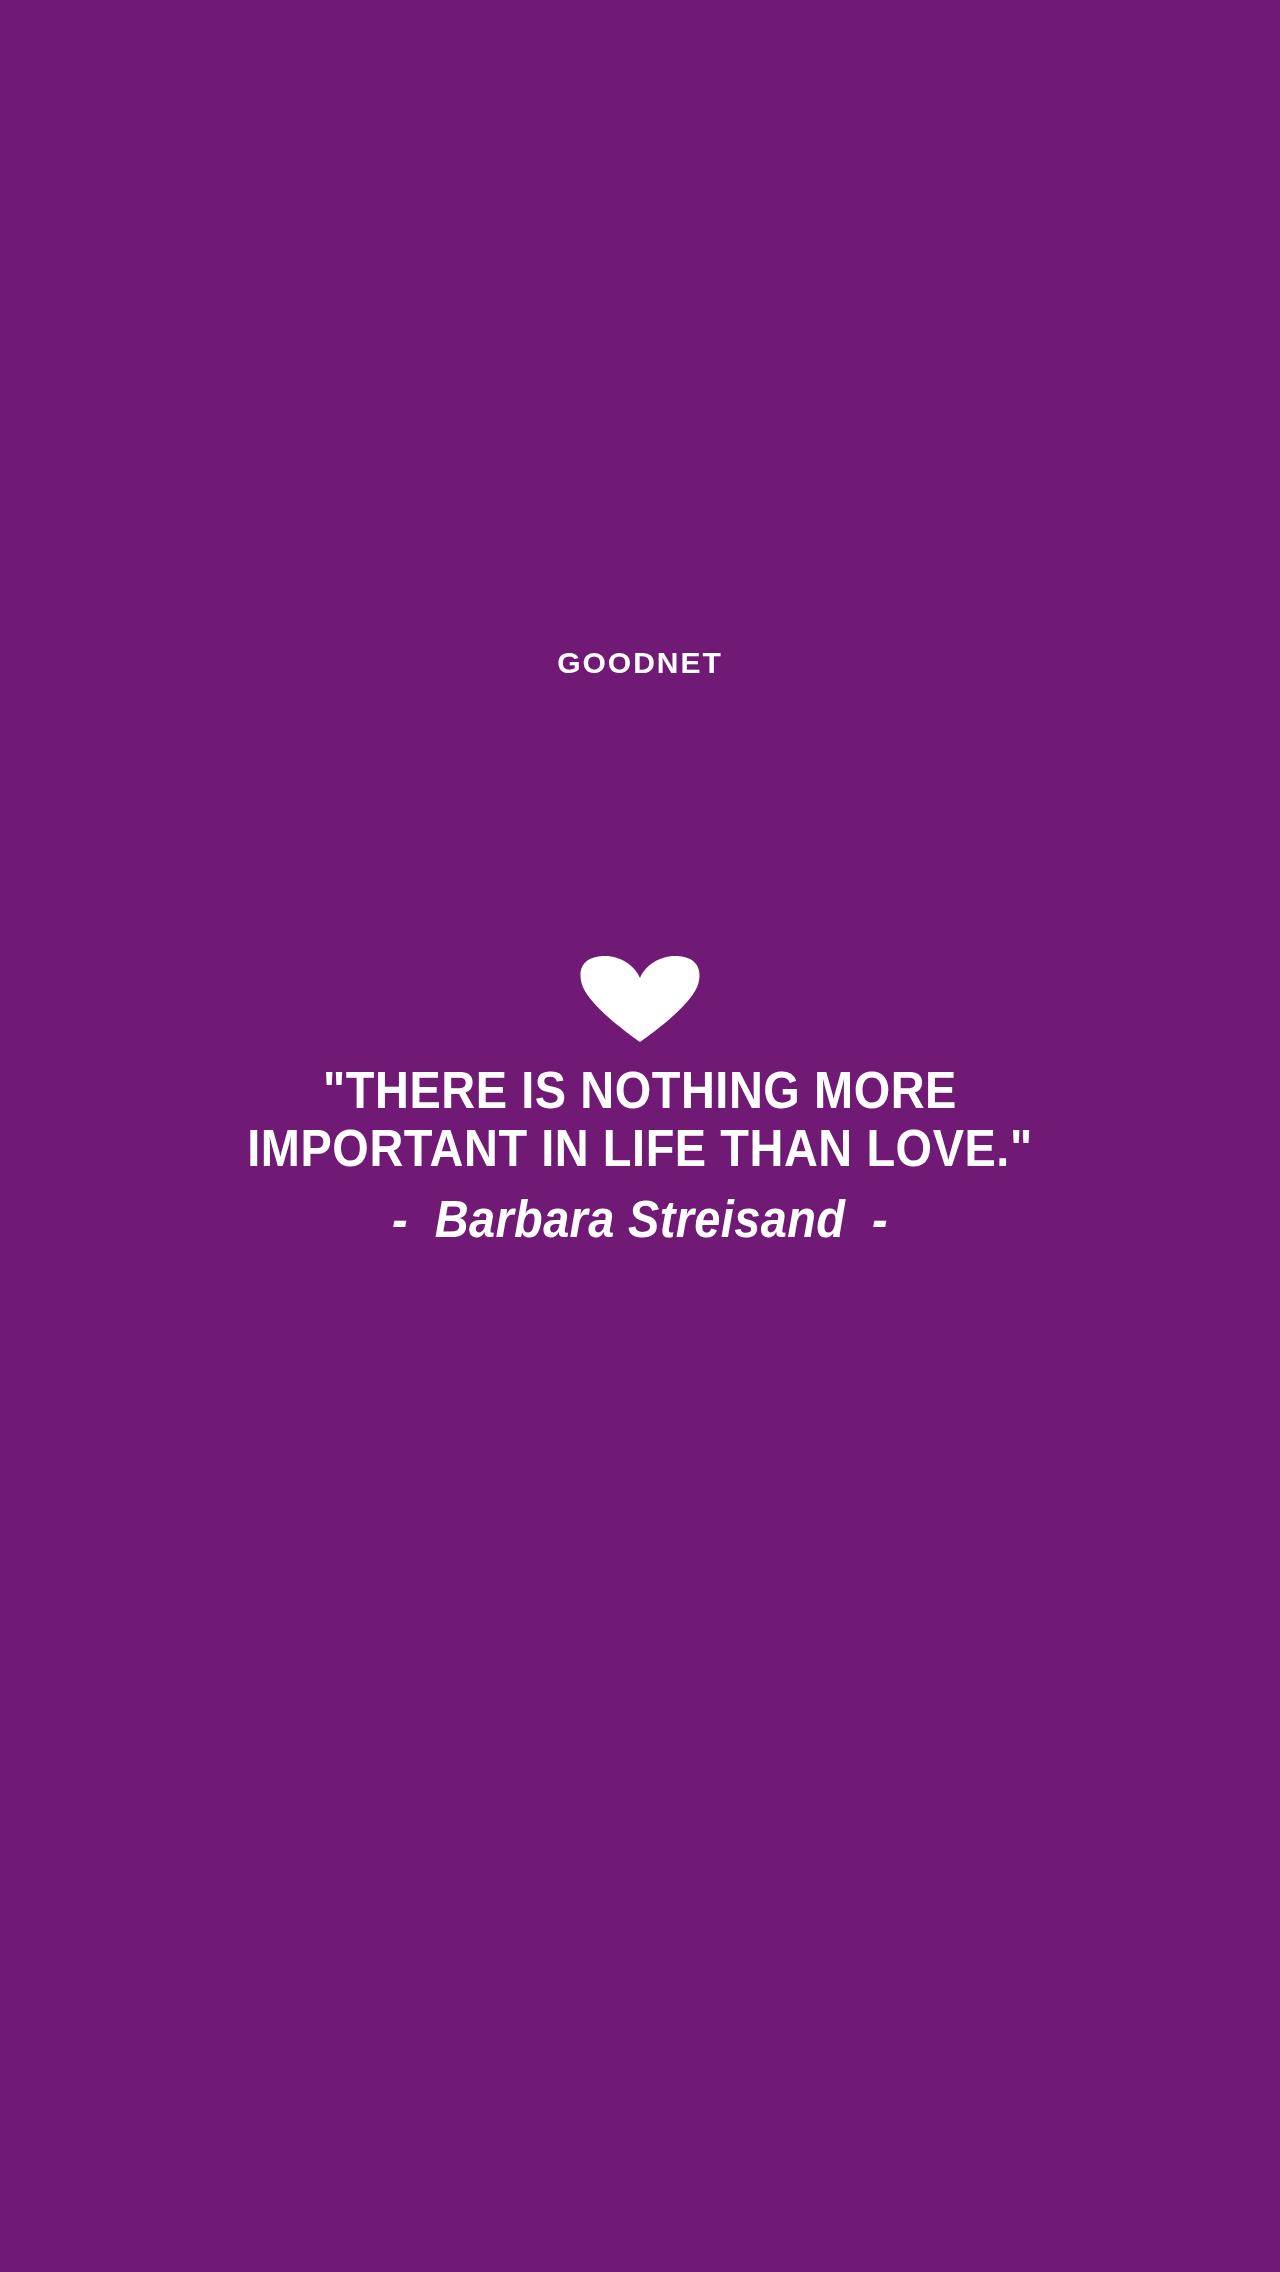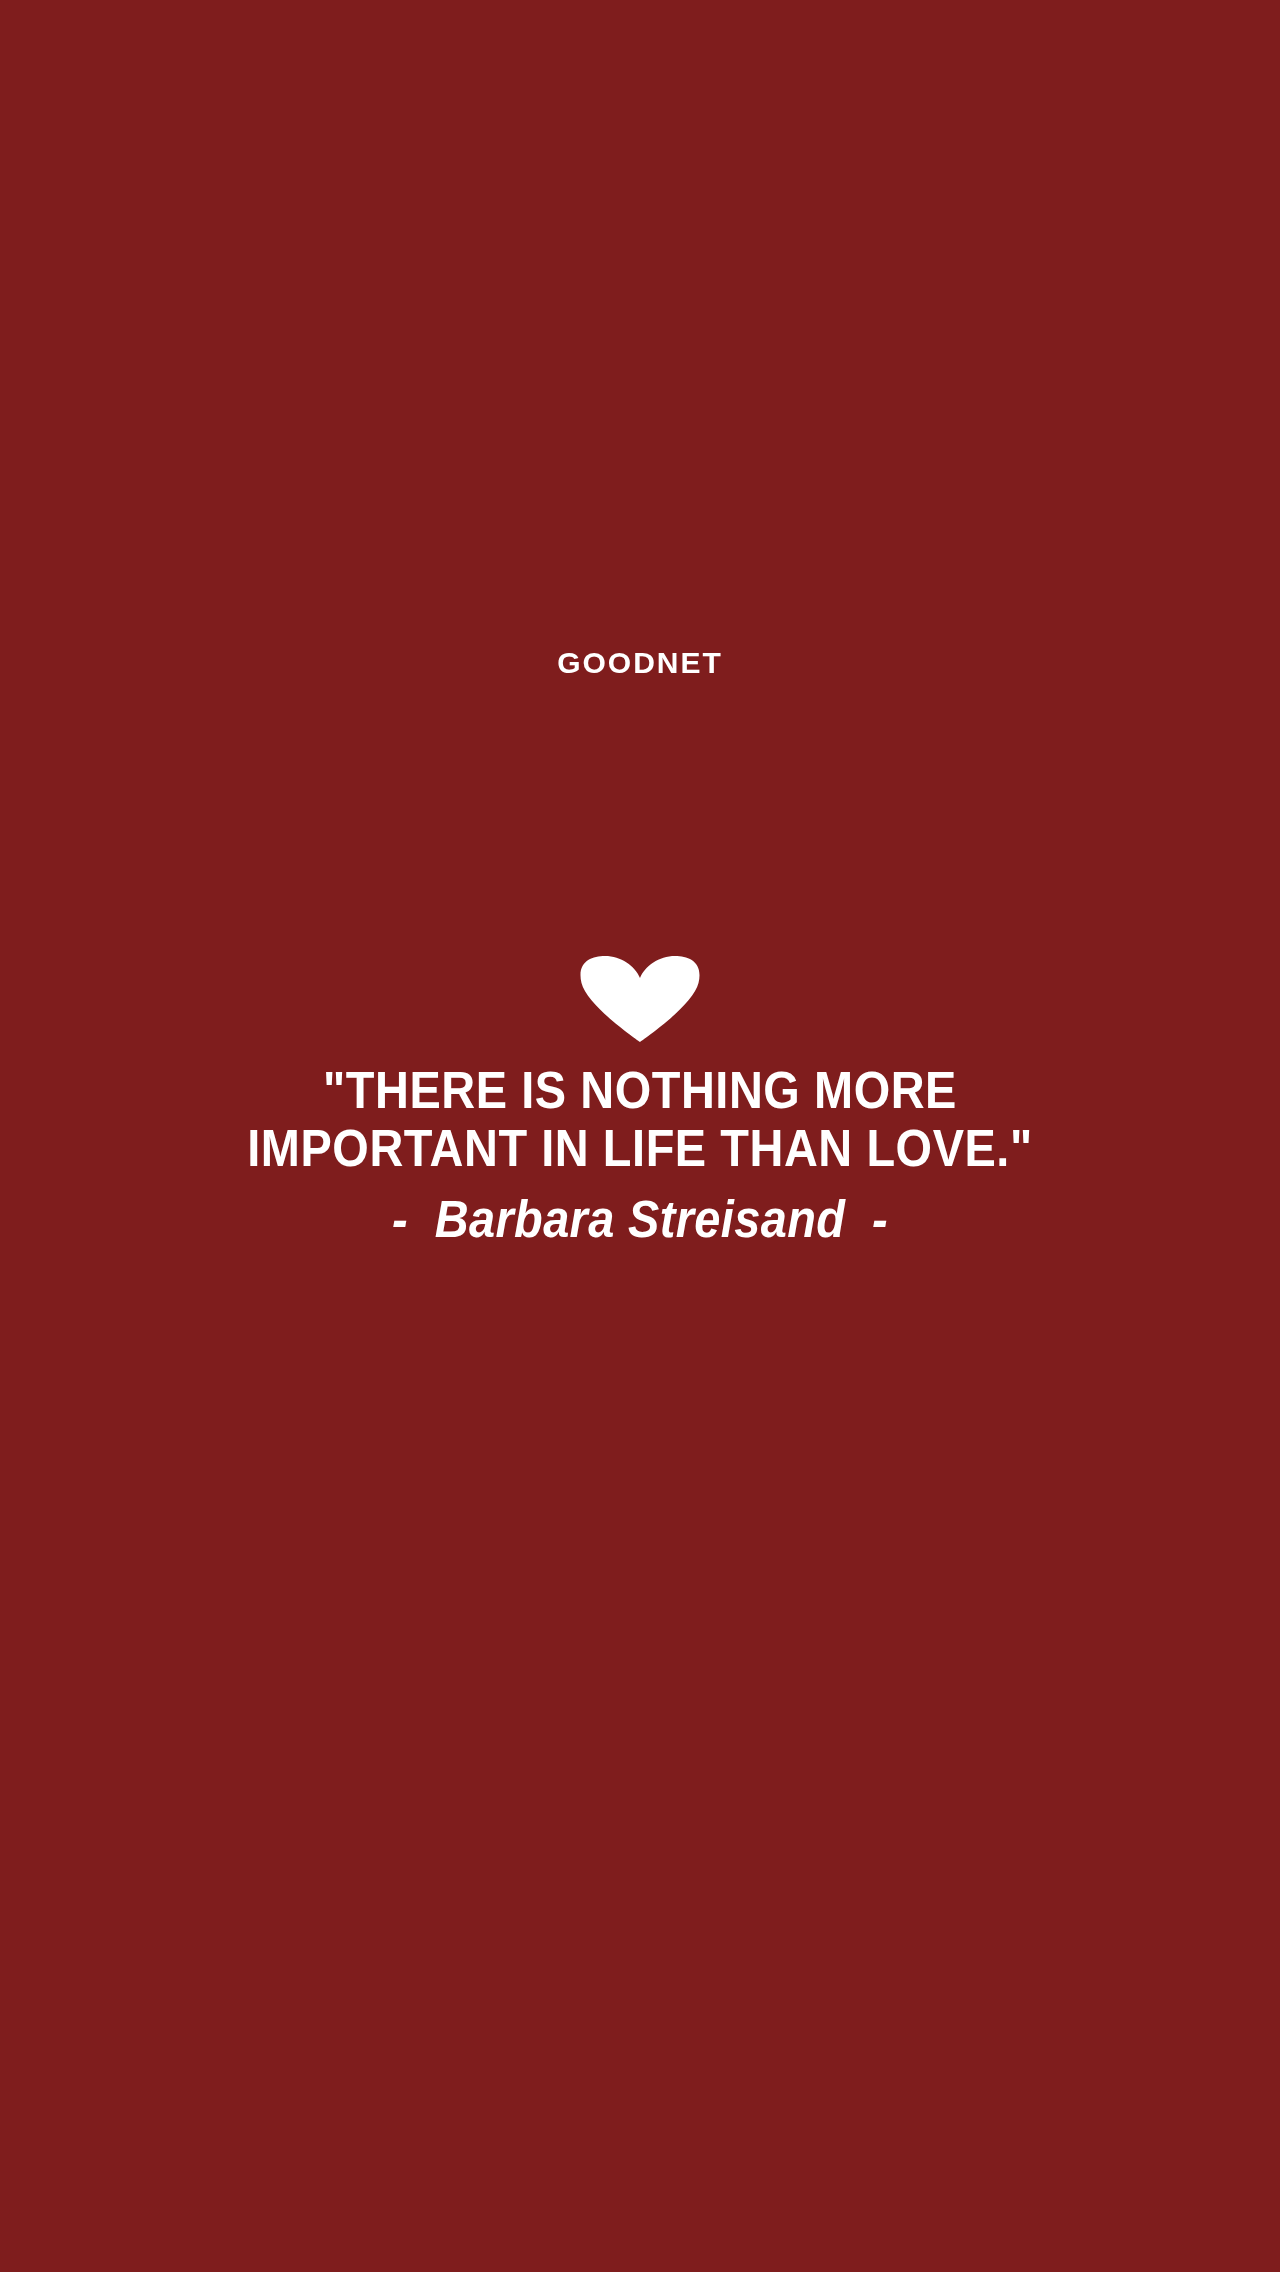--- a/index.html
+++ b/index.html
@@ -13,21 +13,21 @@
     height: 2272px;
     background: #e8425f;
     font-family: "Liberation Sans", sans-serif;
     overflow: hidden;
   }
 
   .card {
     position: relative;
     width: 1280px;
     height: 2272px;
-    background: #7f1d1d;
+    background: #701a75;
     box-sizing: border-box;
   }
 
   
   .brand {
     position: absolute;
     top: 646px;
     left: 0;
     width: 1280px;
     text-align: center;

